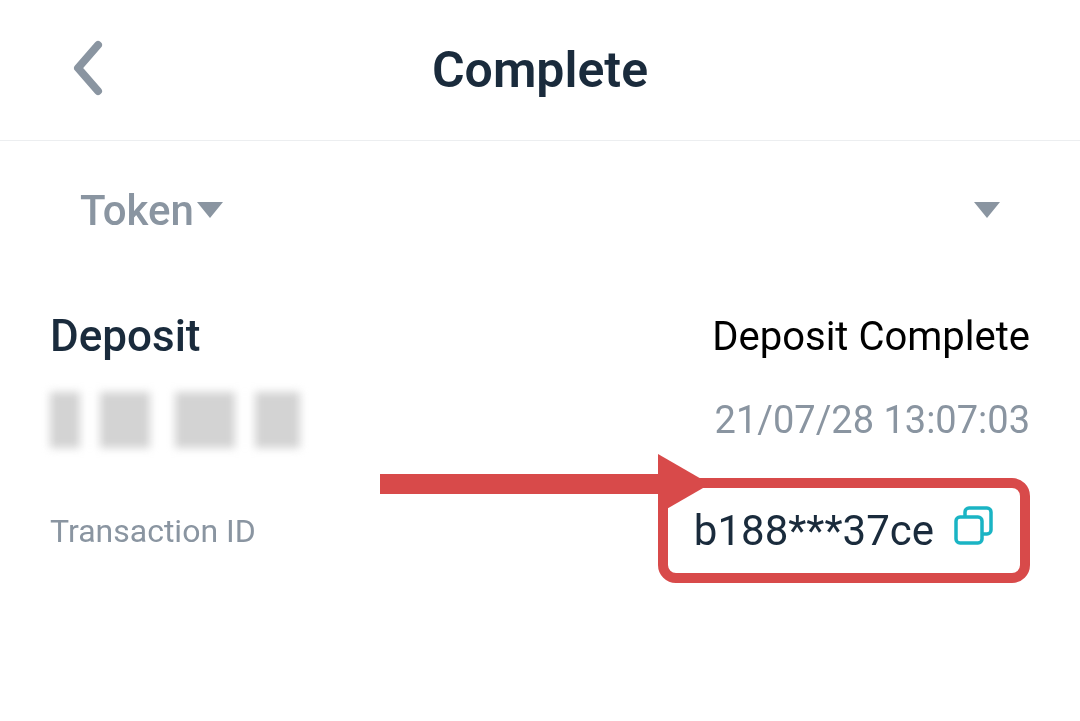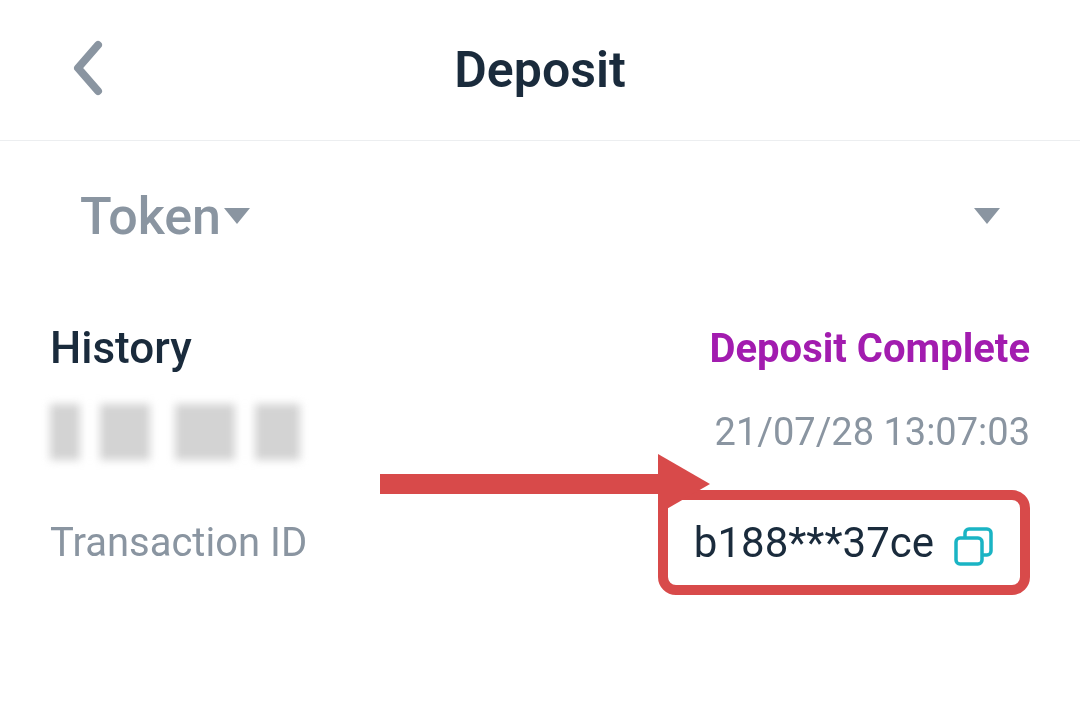--- a/index.html
+++ b/index.html
@@ -40,21 +40,21 @@
     }
     .filters {
       display: flex;
       justify-content: space-between;
       padding: 45px 80px 45px 80px;
     }
     .filter {
       display: flex;
       align-items: center;
       gap: 3px;
-      font-size: 52px;
+      font-size: 42px;
       color: #8a95a1;
       font-weight: 500;
       cursor: pointer;
     }
     .caret-down {
       display: inline-flex;
     }
     .content {
       padding: 30px 50px 0 50px;
     }
@@ -64,45 +64,45 @@
       align-items: center;
       margin-bottom: 30px;
     }
     .type-label {
       font-size: 44px;
       font-weight: 500;
       color: #1a2b3c;
     }
     .status {
       font-size: 40px;
-      font-weight: 700;
-      color: #a21caf;
+      font-weight: 400;
+      color: #000000;
       margin-left: 16px;
     }
     .redacted {
       width: 250px;
       height: 56px;
       background-image:
         linear-gradient(90deg, rgba(200,200,200,.8) 0%, rgba(200,200,200,.8) 12%, rgba(255,255,255,.9) 12%, rgba(255,255,255,.9) 20%, rgba(200,200,200,.8) 20%, rgba(200,200,200,.8) 40%, rgba(255,255,255,.9) 40%, rgba(255,255,255,.9) 50%, rgba(200,200,200,.8) 50%, rgba(200,200,200,.8) 74%, rgba(255,255,255,.9) 74%, rgba(255,255,255,.9) 82%, rgba(200,200,200,.8) 82%, rgba(200,200,200,.8) 100%);
       filter: blur(4px);
     }
     .timestamp {
       font-size: 38px;
       color: #8a95a1;
       font-weight: 400;
     }
     .field-label {
-      font-size: 40px;
+      font-size: 32px;
       color: #8a95a1;
       font-weight: 400;
     }
     .txid-box {
       position: relative;
       display: flex;
-      align-items: flex-end;
+      align-items: flex-start;
       gap: 20px;
       padding: 18px 26px;
       border: 10px solid #d84a4a;
       border-radius: 18px;
     }
     .txid-value {
       font-size: 42px;
       color: #1a2b3c;
       font-weight: 400;
     }
@@ -141,21 +141,21 @@
   </style>
 </head>
 <body>
 
 <div class="header">
   <div class="back-btn">
     <svg width="36" height="58" viewBox="0 0 36 58">
       <path d="M28 6 L8 29 L28 52" stroke="#8a95a1" stroke-width="8" fill="none" stroke-linecap="round" stroke-linejoin="round"></path>
     </svg>
   </div>
-  <div class="title">Deposit</div>
+  <div class="title">Complete</div>
 </div>
 
 <div class="divider"></div>
 
 <div class="filters">
   <div class="filter">
     <span>Token</span>
     <span class="caret-down">
       <svg width="26" height="18" viewBox="0 0 26 18">
           <path d="M0 0 L13 16 L26 0 Z" fill="#8a95a1"></path>
@@ -167,21 +167,21 @@
       <svg width="26" height="18" viewBox="0 0 26 18">
           <path d="M0 0 L13 16 L26 0 Z" fill="#8a95a1"></path>
         </svg>
     </span>
   </div>
 </div>
 
 <div class="content">
 
   <div class="row">
-    <div class="type-label">History</div>
+    <div class="type-label">Deposit</div>
     <div class="status">Deposit Complete</div>
   </div>
 
   <div class="row">
     <div class="redacted"></div>
     <div class="timestamp">21/07/28 13:07:03</div>
   </div>
 
   <div class="row">
     <div class="field-label">Transaction ID</div>

